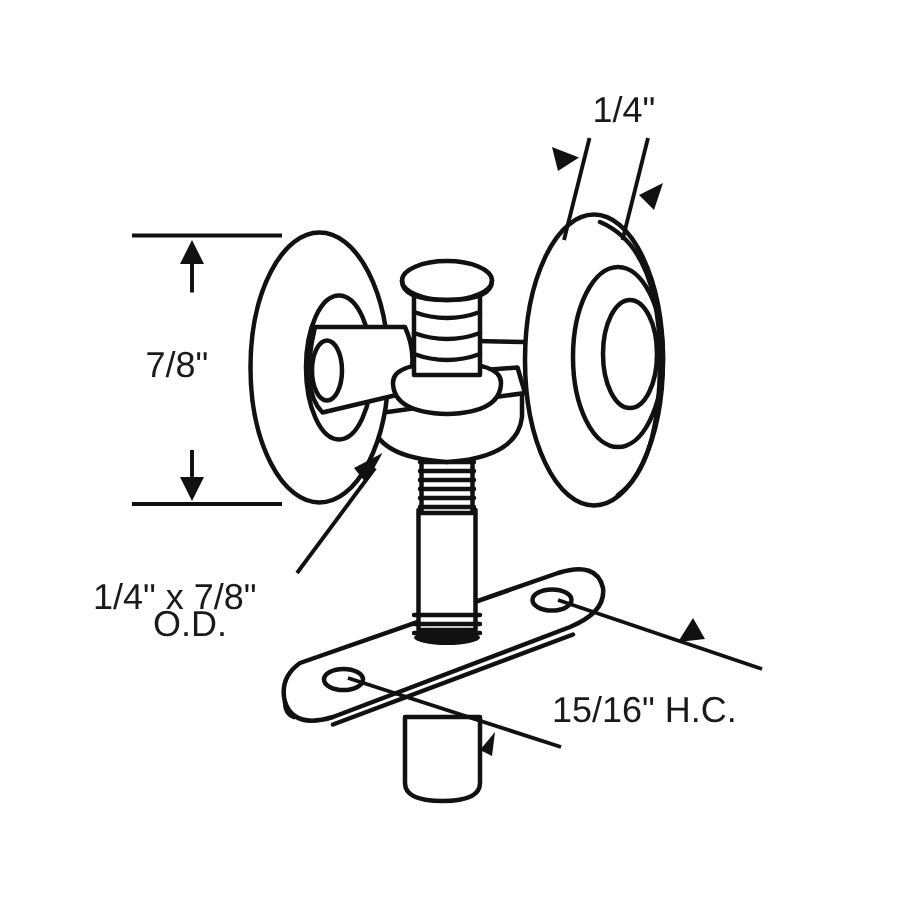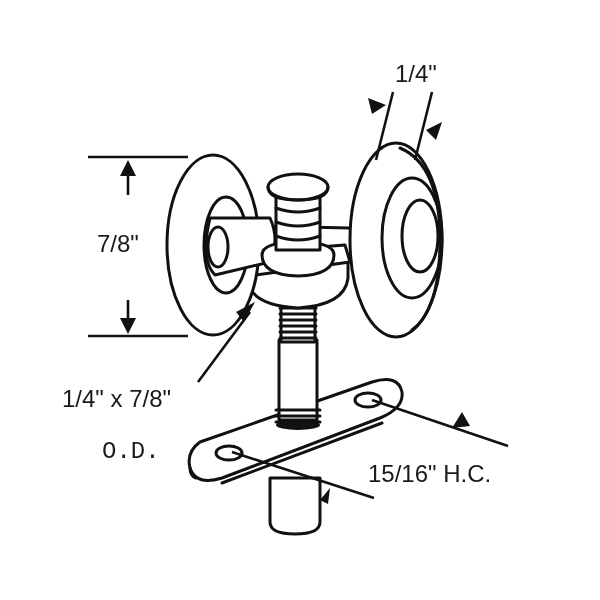--- a/index.html
+++ b/index.html
@@ -90,15 +90,15 @@
       <line class="dim" x1="372" y1="400" x2="508" y2="446"></line>
       <polygon class="arr" points="462,412 452,428 470,426"></polygon>
       <line class="dim" x1="232" y1="452" x2="374" y2="498"></line>
       <polygon class="arr" points="330,488 320,500 328,504"></polygon>
     </g>
   </svg>
 
   <div class="lbl" style="left:395px; top:62px;">1/4"</div>
   <div class="lbl" style="left:97px; top:232px;">7/8"</div>
   <div class="lbl" style="left:62px; top:387px;">1/4" x 7/8"</div>
-  <div class="lbl" style="left:102px; top:440px;font-family:Liberation Mono, monospace;">O.D.</div>
+  <div class="lbl" style="left:102px; top:405px;">O.D.</div>
   <div class="lbl" style="left:368px; top:462px;">15/16" H.C.</div>
 </div>
 
 </body></html>

